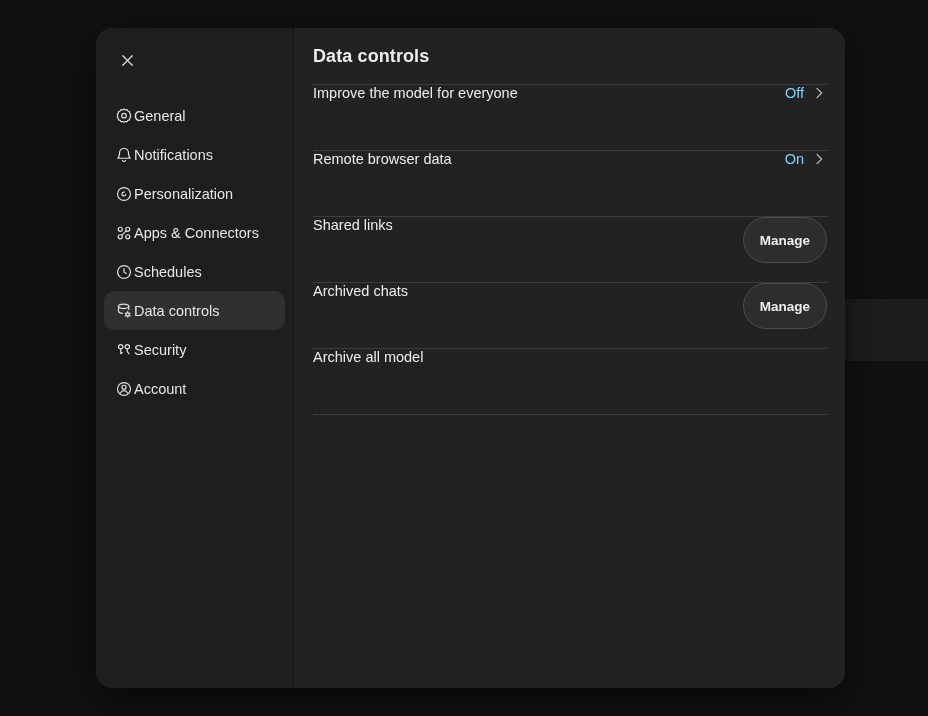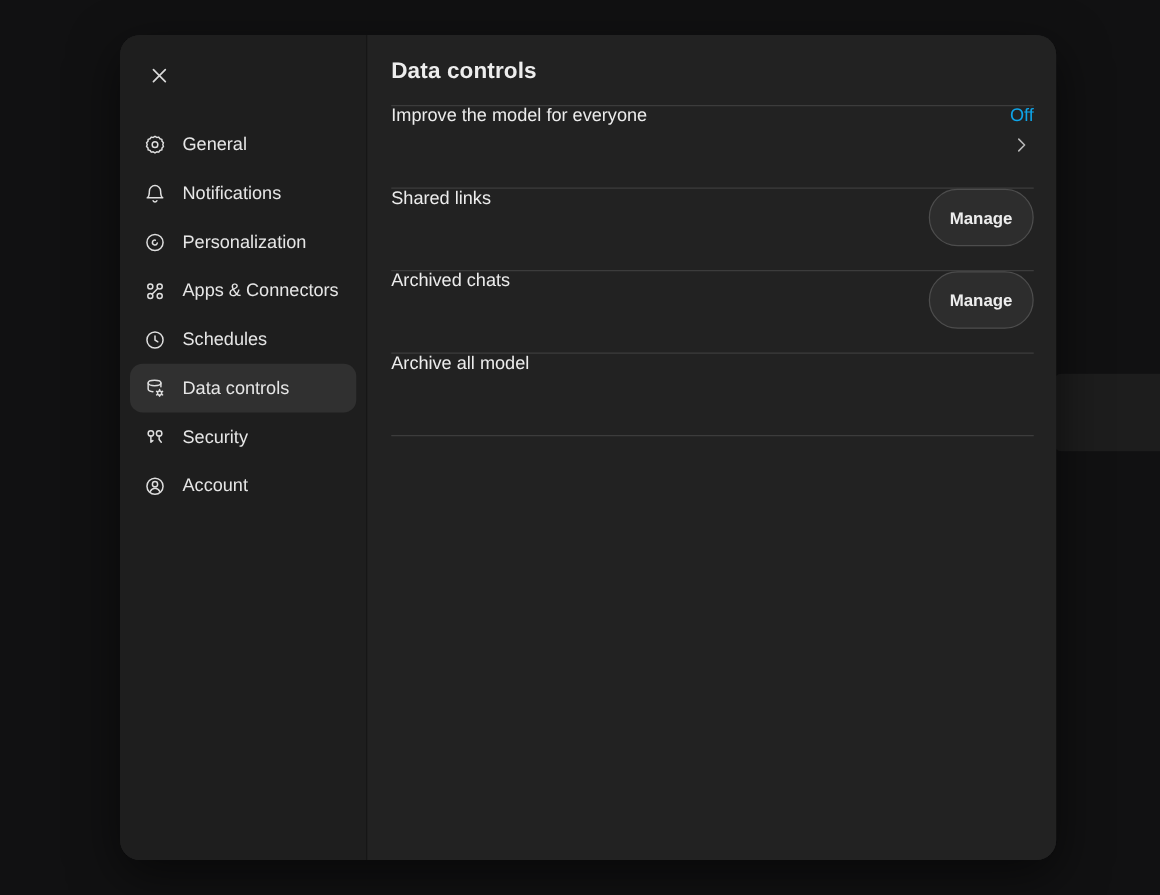--- a/index.html
+++ b/index.html
@@ -54,21 +54,21 @@
     justify-content: center;
     border-radius: 8px;
     cursor: pointer;
     color: #d9d9d9;
   }
   .nav { margin-top: 20px; display: flex; flex-direction: column; }
   .nav-item {
     height: 39px;
     display: flex;
     align-items: center;
-    gap: 12px;
+    gap: 0;
     padding: 0 10px;
     border-radius: 10px;
     cursor: pointer;
     color: #e6e6e6;
     font-size: 14.5px;
     white-space: nowrap;
   }
   .nav-item.selected { background: #303030; }
   .nav-item .icon { display: flex; align-items: center; justify-content: center; width: 20px; height: 20px; flex: 0 0 20px; }
   .nav-item svg { stroke: #dedede; }
@@ -99,23 +99,22 @@
     justify-content: space-between;
     border-bottom: 1px solid rgba(255,255,255,0.12);
     gap: 11px;
   }
   .row.last { border-bottom: none; }
   .row-label { font-size: 14.5px; color: #ececec; }
   .row-nav-value {
     display: flex;
     align-items: center;
     gap: 7px;
-    color: #0ea5e9;
+    color: #7dd3fc;
     font-size: 14.5px;
-    flex-direction: column;
   }
   .chevron { display: flex; align-items: center; color: #b8b8b8; }
   .pill-btn {
     height: 46px;
     padding: 0 16px;
     border-radius: 999px;
     background: #2d2d2d;
     border: 1px solid #4d4d4d;
     color: #ededed;
     font-family: inherit;
@@ -254,20 +253,31 @@
         <span class="row-nav-value">
           <span>Off</span>
           <span class="chevron">
             <svg width="16" height="16" viewBox="0 0 24 24" fill="none" stroke="currentColor" stroke-width="1.9" stroke-linecap="round" stroke-linejoin="round">
                 <path d="M9 5l7 7-7 7"></path>
               </svg>
           </span>
         </span>
       </div>
 
+      <div class="row">
+        <span class="row-label">Remote browser data</span>
+        <span class="row-nav-value">
+          <span>On</span>
+          <span class="chevron">
+            <svg width="16" height="16" viewBox="0 0 24 24" fill="none" stroke="currentColor" stroke-width="1.9" stroke-linecap="round" stroke-linejoin="round">
+                <path d="M9 5l7 7-7 7"></path>
+              </svg>
+          </span>
+        </span>
+      </div>
 
       <div class="row">
         <span class="row-label">Shared links</span>
         <button class="pill-btn">Manage</button>
       </div>
 
       <div class="row">
         <span class="row-label">Archived chats</span>
         <button class="pill-btn">Manage</button>
       </div>

